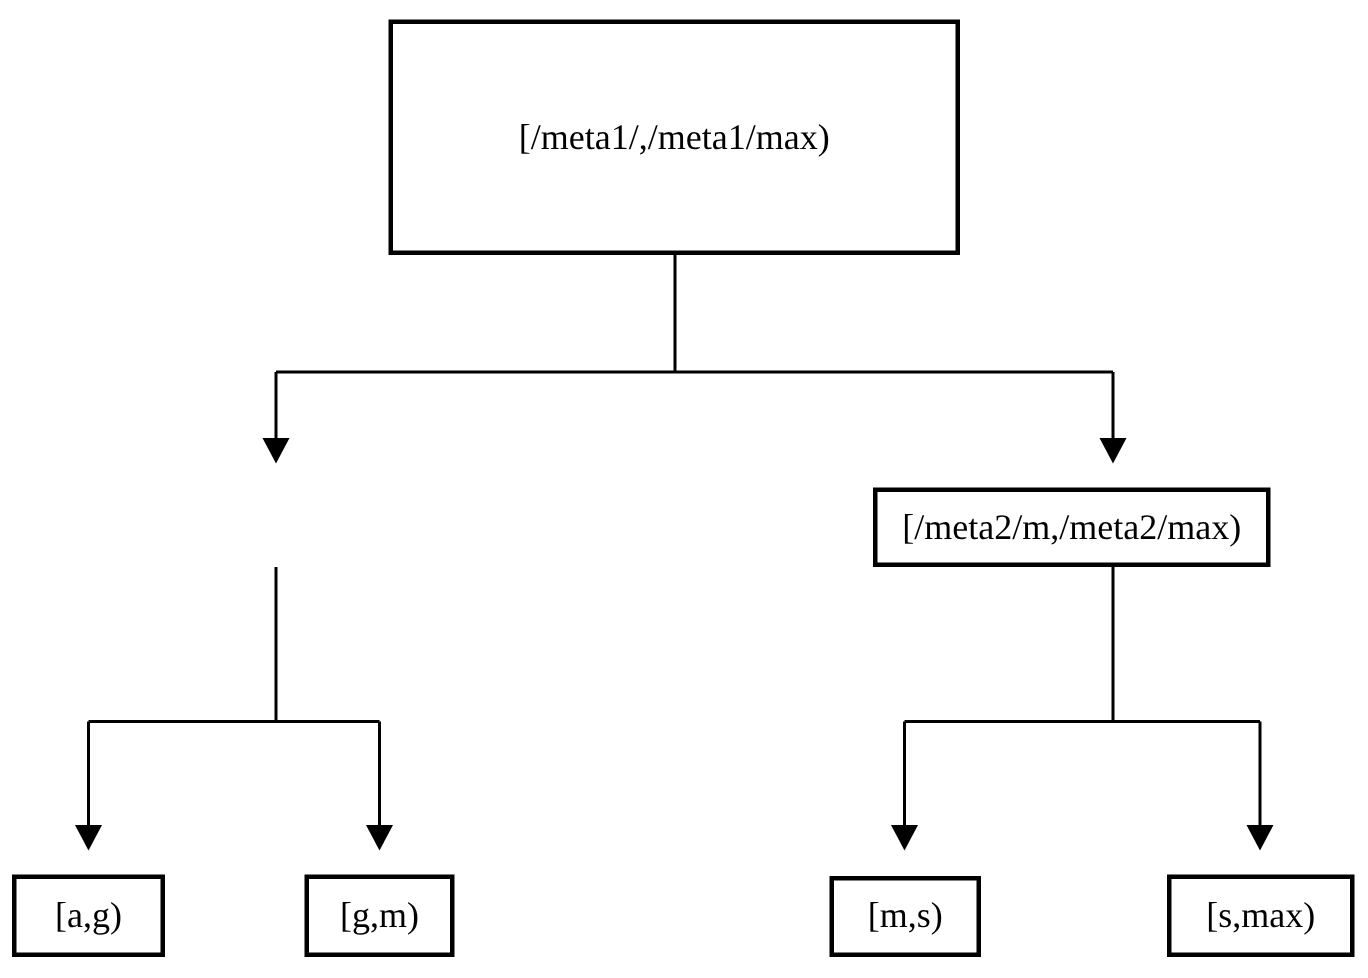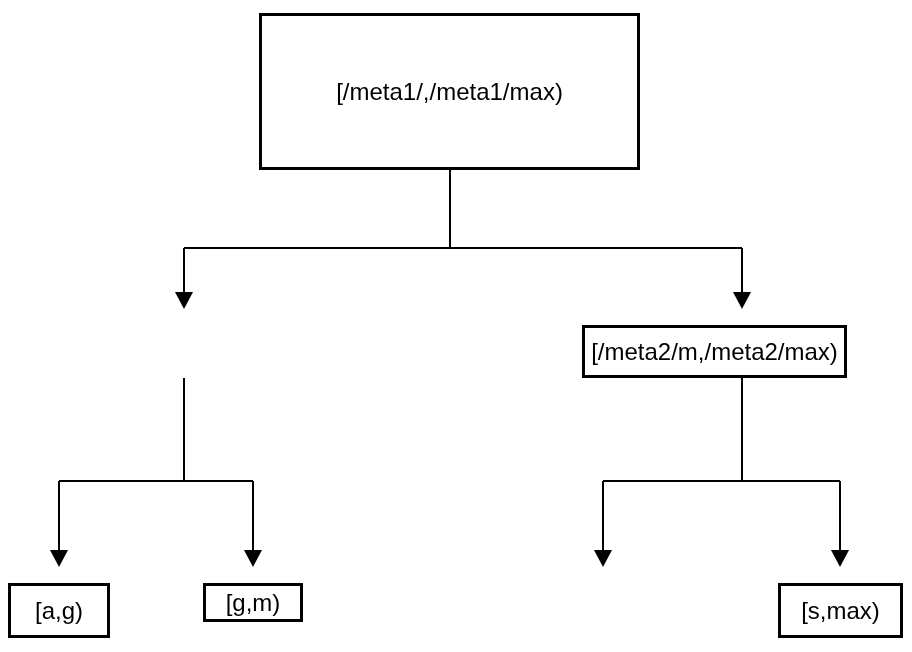--- a/index.html
+++ b/index.html
@@ -5,42 +5,42 @@
   html, body {
     margin: 0;
     padding: 0;
     background: #ffffff;
   }
   #stage {
     position: relative;
     width: 912px;
     height: 652px;
     background: #ffffff;
-    font-family: Liberation Sans, sans-serif;
+    font-family: Liberation Serif, serif;
     color: #000000;
     overflow: hidden;
   }
   .node {
     position: absolute;
     box-sizing: border-box;
     border: 3px solid #000000;
     background: #ffffff;
     display: flex;
     align-items: center;
     justify-content: center;
     font-size: 24px;
     line-height: 1;
     white-space: nowrap;
     letter-spacing: 0;
   }
   .node-root      { left: 259px; top: 13px;  width: 381px; height: 157px; }
   .node-mid-left  { left: 23px;  top: 325px; width: 322px; height: 53px;  }
   .node-mid-right { left: 582px; top: 325px; width: 265px; height: 53px;  }
   .node-leaf-ag   { left: 8px;   top: 583px; width: 102px; height: 55px;  }
-  .node-leaf-gm   { left: 203px; top: 583px; width: 100px; height: 39px;  }
+  .node-leaf-gm   { left: 203px; top: 583px; width: 100px; height: 55px;  }
   .node-leaf-ms   { left: 553px; top: 584px; width: 101px; height: 54px;  }
   .node-leaf-smax { left: 778px; top: 583px; width: 125px; height: 55px;  }
   #connectors {
     position: absolute;
     left: 0;
     top: 0;
     width: 912px;
     height: 652px;
     pointer-events: none;
   }
@@ -99,18 +99,21 @@
   </div>
 
   <div class="node node-leaf-ag">
     <span>[a,g)</span>
   </div>
 
   <div class="node node-leaf-gm">
     <span>[g,m)</span>
   </div>
 
+  <div class="node node-leaf-ms">
+    <span>[m,s)</span>
+  </div>
 
   <div class="node node-leaf-smax">
     <span>[s,max)</span>
   </div>
 
 </div>
 
 </body></html>

